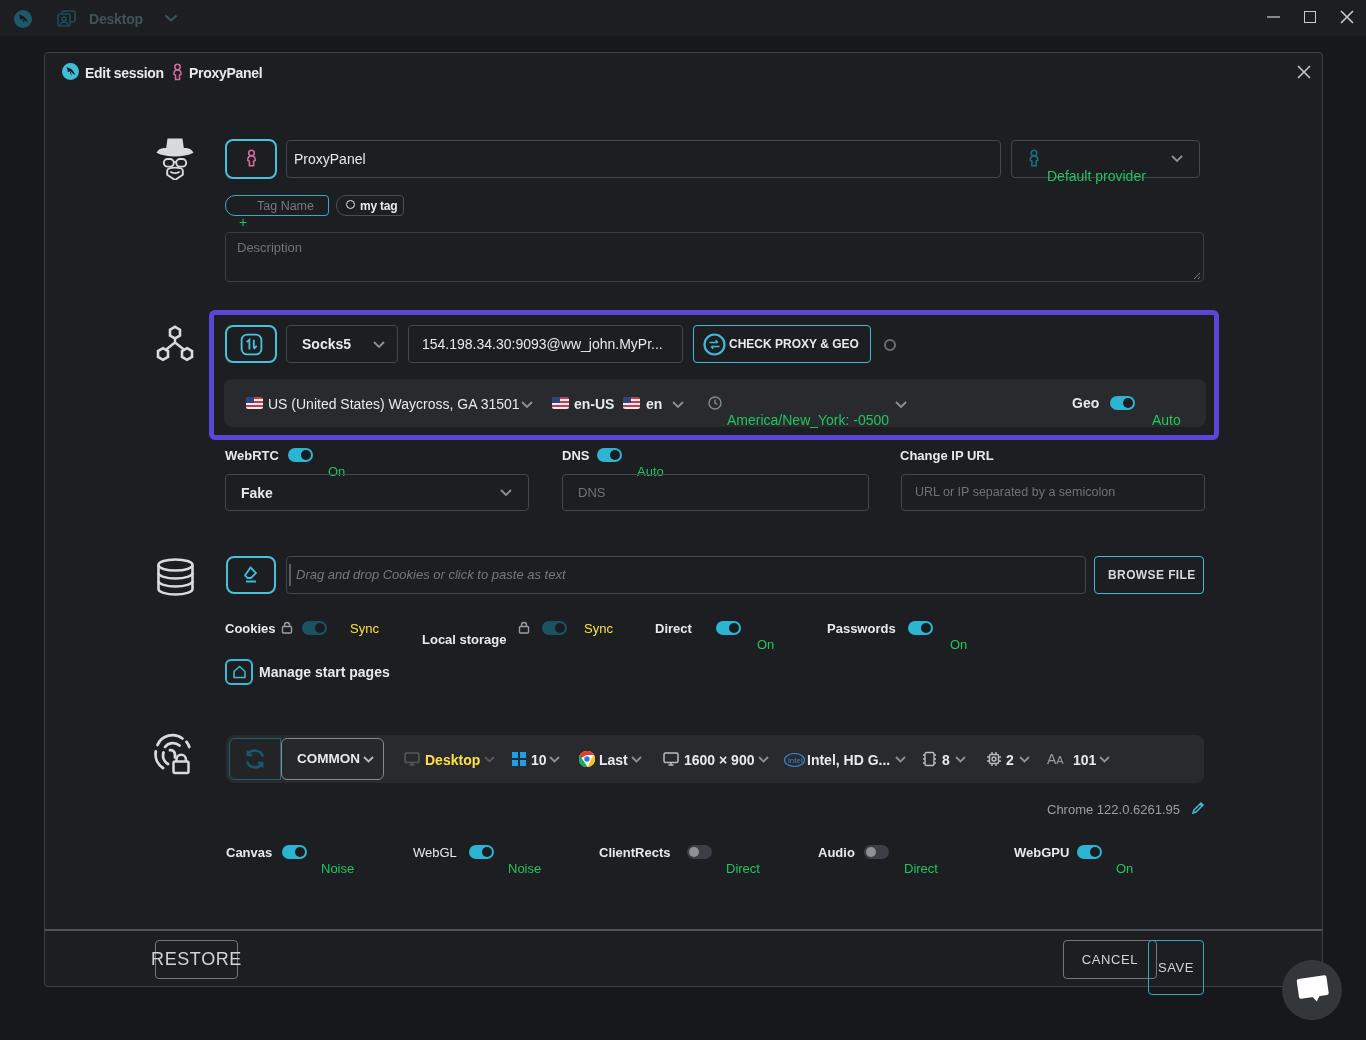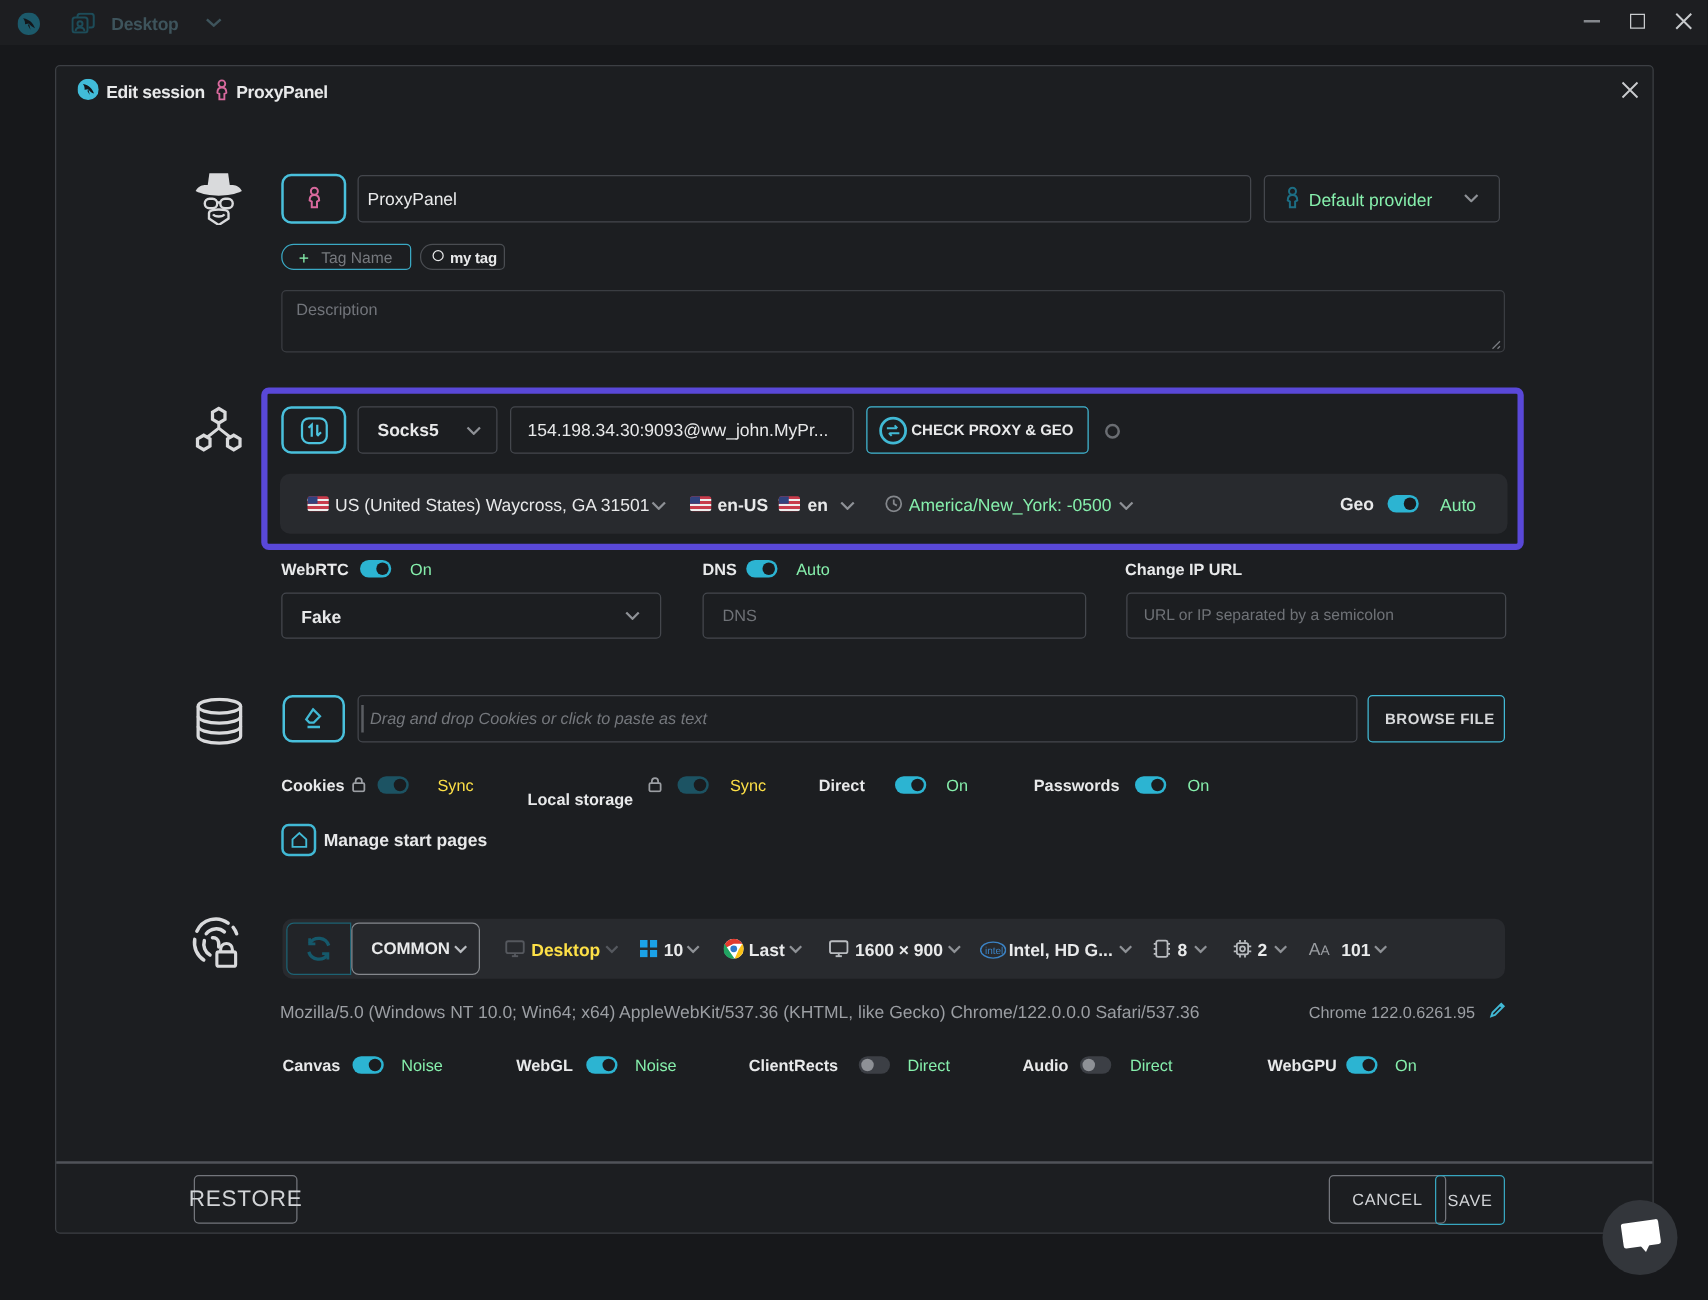--- a/index.html
+++ b/index.html
@@ -3,21 +3,21 @@
 <meta charset="utf-8">
 <style>
   * { margin:0; padding:0; box-sizing:border-box; }
   html,body { width:1366px; height:1040px; background:#17181b; overflow:hidden;
     font-family:"Liberation Sans", sans-serif; }
   .abs { position:absolute; }
   .titlebar { position:absolute; left:0; top:0; width:1366px; height:36px; background:#1d1e21; }
   .modal { position:absolute; left:44px; top:52px; width:1279px; height:935px;
     background:#1c1e21; border:1px solid #3c3f44; border-radius:4px; }
   .txt { position:absolute; white-space:nowrap; color:#e8e9ea; }
-  .gray { color:#86efac; }
+  .gray { color:#22c55e;margin-top:16px; }
   .dim  { color:#fde047; }
   .field { position:absolute; border:1px solid #44474d; border-radius:4px; background:transparent; }
   .tealbox { position:absolute; border:2.5px solid #49c0dc; border-radius:8px; display:flex; align-items:center; justify-content:center; }
   .toggle { position:absolute; width:25px; height:14px; border-radius:7px; }
   .toggle .knob { position:absolute; top:2px; width:10px; height:10px; border-radius:50%; }
   .tg-on  { background:#2cb4d2; } .tg-on .knob { right:2px; background:#1a1c1f; }
   .tg-dis { background:#1c5363; } .tg-dis .knob { right:2px; background:#1a1c1f; }
   .tg-off { background:#3c3f45; } .tg-off .knob { left:2px; background:#8e9196; }
   .flag { position:absolute; width:17px; height:12px; border-radius:2px; overflow:hidden;
      background:repeating-linear-gradient(#c83b4b 0 2px, #eee 2px 4px); }
@@ -331,32 +331,31 @@
   <svg class="abs" style="left:974px;top:703px" width="11" height="7" viewBox="0 0 11 7" fill="none" stroke="#8e9196" stroke-width="1.8">
       <path d="M1 1 L5.5 5.5 L10 1"></path>
     </svg>
 
   <div class="txt" style="left:1002px;top:698px;font-size:14px;color:#9b9ea3">A<span style="font-size:11px">A</span></div>
   <div class="txt" style="left:1028px;top:699px;font-size:14px;font-weight:bold">101</div>
   <svg class="abs" style="left:1054px;top:703px" width="11" height="7" viewBox="0 0 11 7" fill="none" stroke="#8e9196" stroke-width="1.8">
       <path d="M1 1 L5.5 5.5 L10 1"></path>
     </svg>
 
-  <div class="txt" style="left:179px;top:748px;font-size:14px;color:#9b9ea3">Mozilla/5.0 (Windows NT 10.0; Win64; x64) AppleWebKit/537.36 (KHTML, like Gecko) Chrome/122.0.0.0 Safari/537.36</div>
   <div class="txt" style="left:1002px;top:749px;font-size:13px;color:#9b9ea3">Chrome 122.0.6261.95</div>
   <svg class="abs" style="left:1146px;top:748px" width="14" height="14" viewBox="0 0 14 14" fill="none" stroke="#41b9d5" stroke-width="1.5">
     <path d="M2 12 L3 9 L10 2 L12 4 L5 11 Z M9 3 l2 2"></path>
   </svg>
 
   <div class="txt" style="left:181px;top:792px;font-size:13px;font-weight:bold">Canvas</div>
   <div class="toggle tg-on" style="left:237px;top:792px">
       <div class="knob"></div>
     </div>
   <div class="txt gray" style="left:276px;top:792px;font-size:13px">Noise</div>
-  <div class="txt" style="left:368px;top:792px;font-size:13px;font-weight:bold">WebGL</div>
+  <div class="txt" style="left:368px;top:792px;font-size:13px;font-weight:normal">WebGL</div>
   <div class="toggle tg-on" style="left:424px;top:792px">
       <div class="knob"></div>
     </div>
   <div class="txt gray" style="left:463px;top:792px;font-size:13px">Noise</div>
   <div class="txt" style="left:554px;top:792px;font-size:13px;font-weight:bold">ClientRects</div>
   <div class="toggle tg-off" style="left:642px;top:792px">
       <div class="knob"></div>
     </div>
   <div class="txt gray" style="left:681px;top:792px;font-size:13px">Direct</div>
   <div class="txt" style="left:773px;top:792px;font-size:13px;font-weight:bold">Audio</div>
@@ -366,21 +365,21 @@
   <div class="txt gray" style="left:859px;top:792px;font-size:13px">Direct</div>
   <div class="txt" style="left:969px;top:792px;font-size:13px;font-weight:bold">WebGPU</div>
   <div class="toggle tg-on" style="left:1032px;top:792px">
       <div class="knob"></div>
     </div>
   <div class="txt gray" style="left:1071px;top:792px;font-size:13px">On</div>
 
   <div class="abs" style="left:0px;top:876px;width:1277px;height:2px;background:#505359"></div>
   <div class="btn" style="left:110px;top:887px;width:83px;height:39px;border:1px solid #73767c;font-size:18px">RESTORE</div>
   <div class="btn" style="left:1018px;top:887px;width:94px;height:39px;border:1px solid #73767c;font-size:13px">CANCEL</div>
-  <div class="btn" style="left:1103px;top:887px;width:56px;height:40px;border:1px solid #37a6c0;font-size:13px">SAVE</div>
+  <div class="btn" style="left:1103px;top:887px;width:56px;height:55px;border:1px solid #37a6c0;font-size:13px">SAVE</div>
 </div>
 
 <div class="abs" style="left:1282px;top:960px;width:60px;height:60px;border-radius:50%;background:#33363b"></div>
 <svg class="abs" style="left:1295px;top:974px" width="36" height="30" viewBox="0 0 36 30">
   <g transform="rotate(-8 18 15)">
     <rect x="3" y="3" width="30" height="20" rx="2" fill="#fff"></rect>
     <path d="M16 22 L24 22 L20 28 Z" fill="#fff"></path>
   </g>
 </svg>
 

